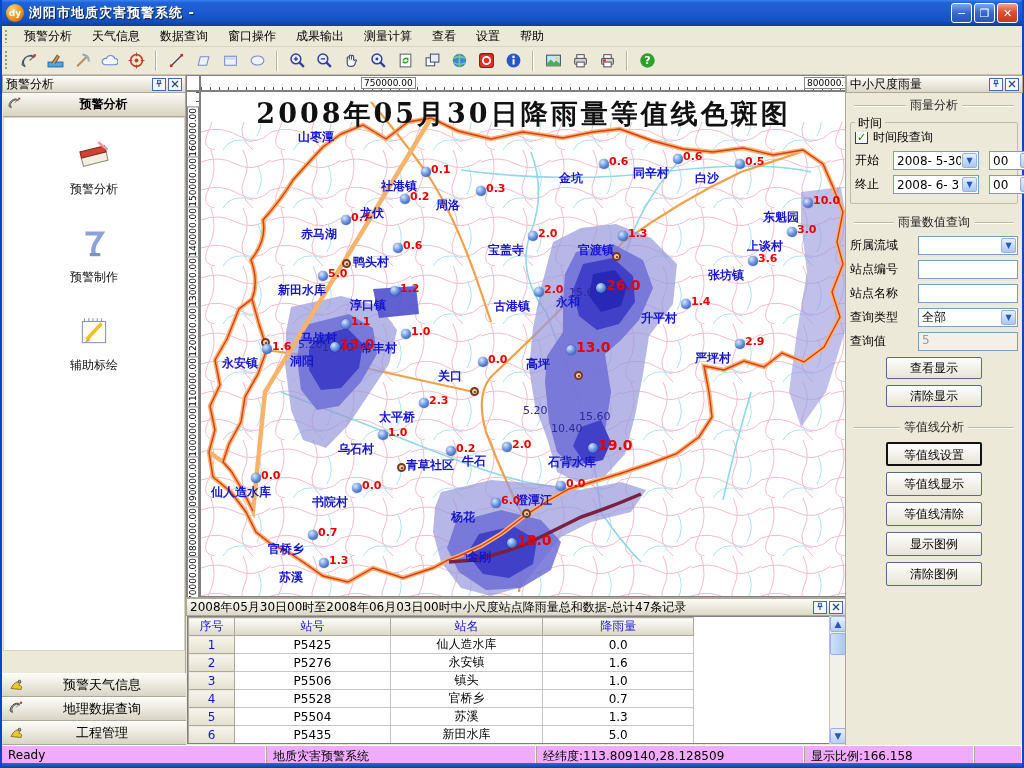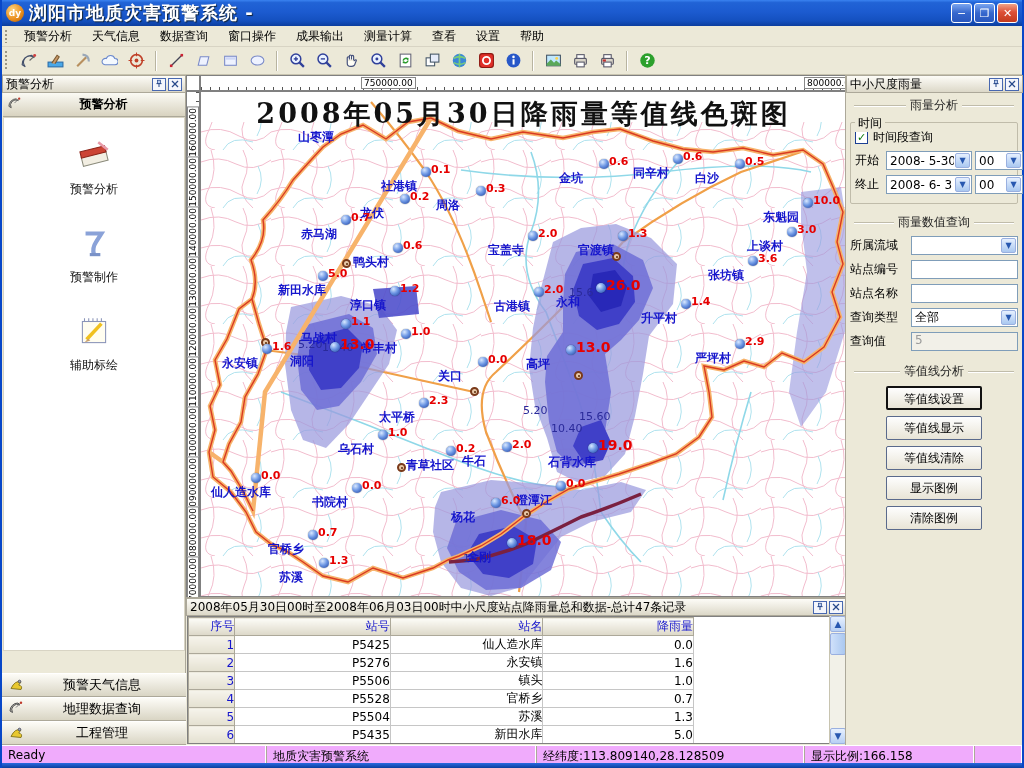--- a/index.html
+++ b/index.html
@@ -6,21 +6,21 @@
   html,body { width:1024px; height:768px; overflow:hidden; }
   body { font-family:"DejaVu Sans","Liberation Sans",sans-serif; font-size:12px; background:#ece9d8; }
   #window { position:relative; width:1024px; height:768px; border-left:2px solid #0847c8; border-right:2px solid #0847c8; }
 
   
   #titlebar { position:absolute; left:0; top:0; width:100%; height:26px;
     background:linear-gradient(180deg,#3a83f1 0%,#2163d6 10%,#1c5bd0 45%,#1450bf 80%,#0c3e9e 100%);
     display:flex; align-items:center; padding:0 4px; }
   #app-icon { width:18px; height:18px; border-radius:50%; background:radial-gradient(circle at 35% 30%,#ffd27a,#e88b1a 60%,#9e5208); margin-right:5px;
     display:flex;align-items:center;justify-content:center;color:#fff;font-size:9px;font-weight:bold;}
-  #title-text { color:#fff; font-weight:bold; font-size:18px; text-shadow:1px 1px 1px #123; letter-spacing:1px; }
+  #title-text { color:#fff; font-weight:bold; font-size:13px; text-shadow:1px 1px 1px #123; letter-spacing:1px; }
   .win-btns { margin-left:auto; display:flex; gap:2px; }
   .xp-btn { width:21px; height:20px; border-radius:3px; border:1px solid #fff; color:#fff; font-weight:bold; font-size:11px;
     display:flex; align-items:center; justify-content:center;
     background:linear-gradient(180deg,#79a5ef,#3667cd 50%,#2857be); }
   .xp-btn.close { background:linear-gradient(180deg,#f1a286,#dd5037 45%,#c33b1e); }
 
   
   #menubar { position:absolute; left:0; top:26px; width:100%; height:21px; background:#ece9d8; border-bottom:1px solid #d8d4c4;
     display:flex; align-items:center; padding-left:12px; }
   .grip { position:absolute; left:2px; top:3px; bottom:3px; width:5px;
@@ -76,36 +76,36 @@
   .st-name { position:absolute; left:-45px; top:6px; width:90px; text-align:left; color:#1515cc; font-weight:bold; font-size:12px; white-space:nowrap; }
   .town { position:absolute; width:9px; height:9px; border-radius:50%; border:2px solid #7a3a1a; background:#e8c8a8; }
   .town:after { content:""; position:absolute; left:1.5px; top:1.5px; width:2px; height:2px; background:#5a2808; border-radius:50%; }
   .ct-label { position:absolute; color:#2a2a9a; font-size:11px; white-space:nowrap; }
 
   
   #bottom-panel { position:absolute; left:184px; bottom:23px; width:661px; height:148px; background:#ece9d8; border-top:1px solid #aca899; }
   #bp-title { left:0; top:0; width:661px; }
   #bp-table { position:absolute; left:1px; top:18px; right:1px; bottom:1px; background:#fff; border:1px solid #808080; overflow:hidden; }
   table { border-collapse:collapse; table-layout:fixed; width:506px; }
-  th,td { border:1px solid #c6c6c6; height:16px; padding:0 0; font-size:12px; font-weight:normal; text-align:right; overflow:hidden; white-space:nowrap; }
+  th,td { border:1px solid #c6c6c6; height:16px; padding:0 0; font-size:12px; font-weight:normal; text-align:center; overflow:hidden; white-space:nowrap; }
   th { background:linear-gradient(180deg,#fdfcf7,#dcd8c8); color:#1414cc; border-color:#aca899; }
   td.numcell { background:linear-gradient(180deg,#f6f4ec,#e4e0d0); color:#1414cc; border-color:#aca899; }
   #bp-scroll { position:absolute; right:1px; top:18px; width:17px; bottom:1px; background:#f2f1e8; border-left:1px solid #c8c4b0; }
   .sb-btn { position:absolute; left:0; width:16px; height:16px; border:1px solid #9ab0e0; border-radius:2px;
     background:linear-gradient(180deg,#e6f0ff,#b8d0f4); color:#2858b0; font-size:9px; display:flex; align-items:center; justify-content:center; }
   .sb-thumb { position:absolute; left:0; top:17px; width:16px; height:22px; border:1px solid #9ab0e0; border-radius:2px;
     background:linear-gradient(90deg,#cfe0fa,#aac8f0); }
 
   
   #right-panel { position:absolute; right:0; top:75px; width:177px; bottom:23px; background:#ece9d8; border-left:1px solid #aca899; }
   #rp-title { left:0; top:0; width:177px; }
   #rp-body { position:absolute; left:4px; right:4px; top:22px; bottom:0; font-size:12px; }
   .gbox { border:1px solid #c0bcaa; border-radius:2px; position:relative; margin-top:8px; padding:6px 4px 4px 4px; }
   .gbox > .gbox-label { position:absolute; top:-8px; left:4px; background:#ece9d8; padding:0 3px; }
-  .frow { display:flex; align-items:center; margin:5px 0; gap:3px; }
+  .frow { display:flex; align-items:center; margin:5px 0; gap:10px; }
   .flabel { width:58px; flex:none; }
   .combo { flex:1; height:19px; background:#fff; border:1px solid #7f9db9; display:flex; align-items:center; position:relative; padding-left:3px; }
   .combo .cval { flex:1; font-size:12px; white-space:nowrap; overflow:hidden; }
   .drop { width:15px; height:15px; margin:1px; border:1px solid #9ab0e0; border-radius:2px; flex:none;
     background:linear-gradient(180deg,#e6f0ff,#aac8f0); color:#2858b0; font-size:8px; display:flex; align-items:center; justify-content:center; }
   .tinput { flex:1; height:19px; background:#fff; border:1px solid #7f9db9; padding:0 3px; font-size:12px; }
   .tinput.disabled { background:#f2f0e8; color:#9a9a9a; }
   .hour-combo { width:48px; flex:none; }
   .rp-btn { display:block; margin:6px auto; width:96px; height:22px; background:linear-gradient(180deg,#fefefe,#e8e4d6);
     border:1px solid #5a6a8c; border-radius:2px; font-size:12px; text-align:center; line-height:20px; cursor:pointer; }
@@ -818,20 +818,24 @@
             <div class="combo">
               <span class="cval">全部</span>
               <div class="drop">▼</div>
             </div>
           </div>
           <div class="frow">
             <span class="flabel">查询值</span>
             <div class="tinput disabled">5</div>
           </div>
         </div>
+      <div id="query-buttons">
+          <div class="rp-btn">查看显示</div>
+          <div class="rp-btn">清除显示</div>
+        </div>
       <div class="group-label" style="margin-top:12px;">
         <span>等值线分析</span>
       </div>
       <div id="contour-buttons">
           <div class="rp-btn tall default">等值线设置</div>
           <div class="rp-btn tall">等值线显示</div>
           <div class="rp-btn tall">等值线清除</div>
           <div class="rp-btn tall">显示图例</div>
           <div class="rp-btn tall">清除图例</div>
         </div>

